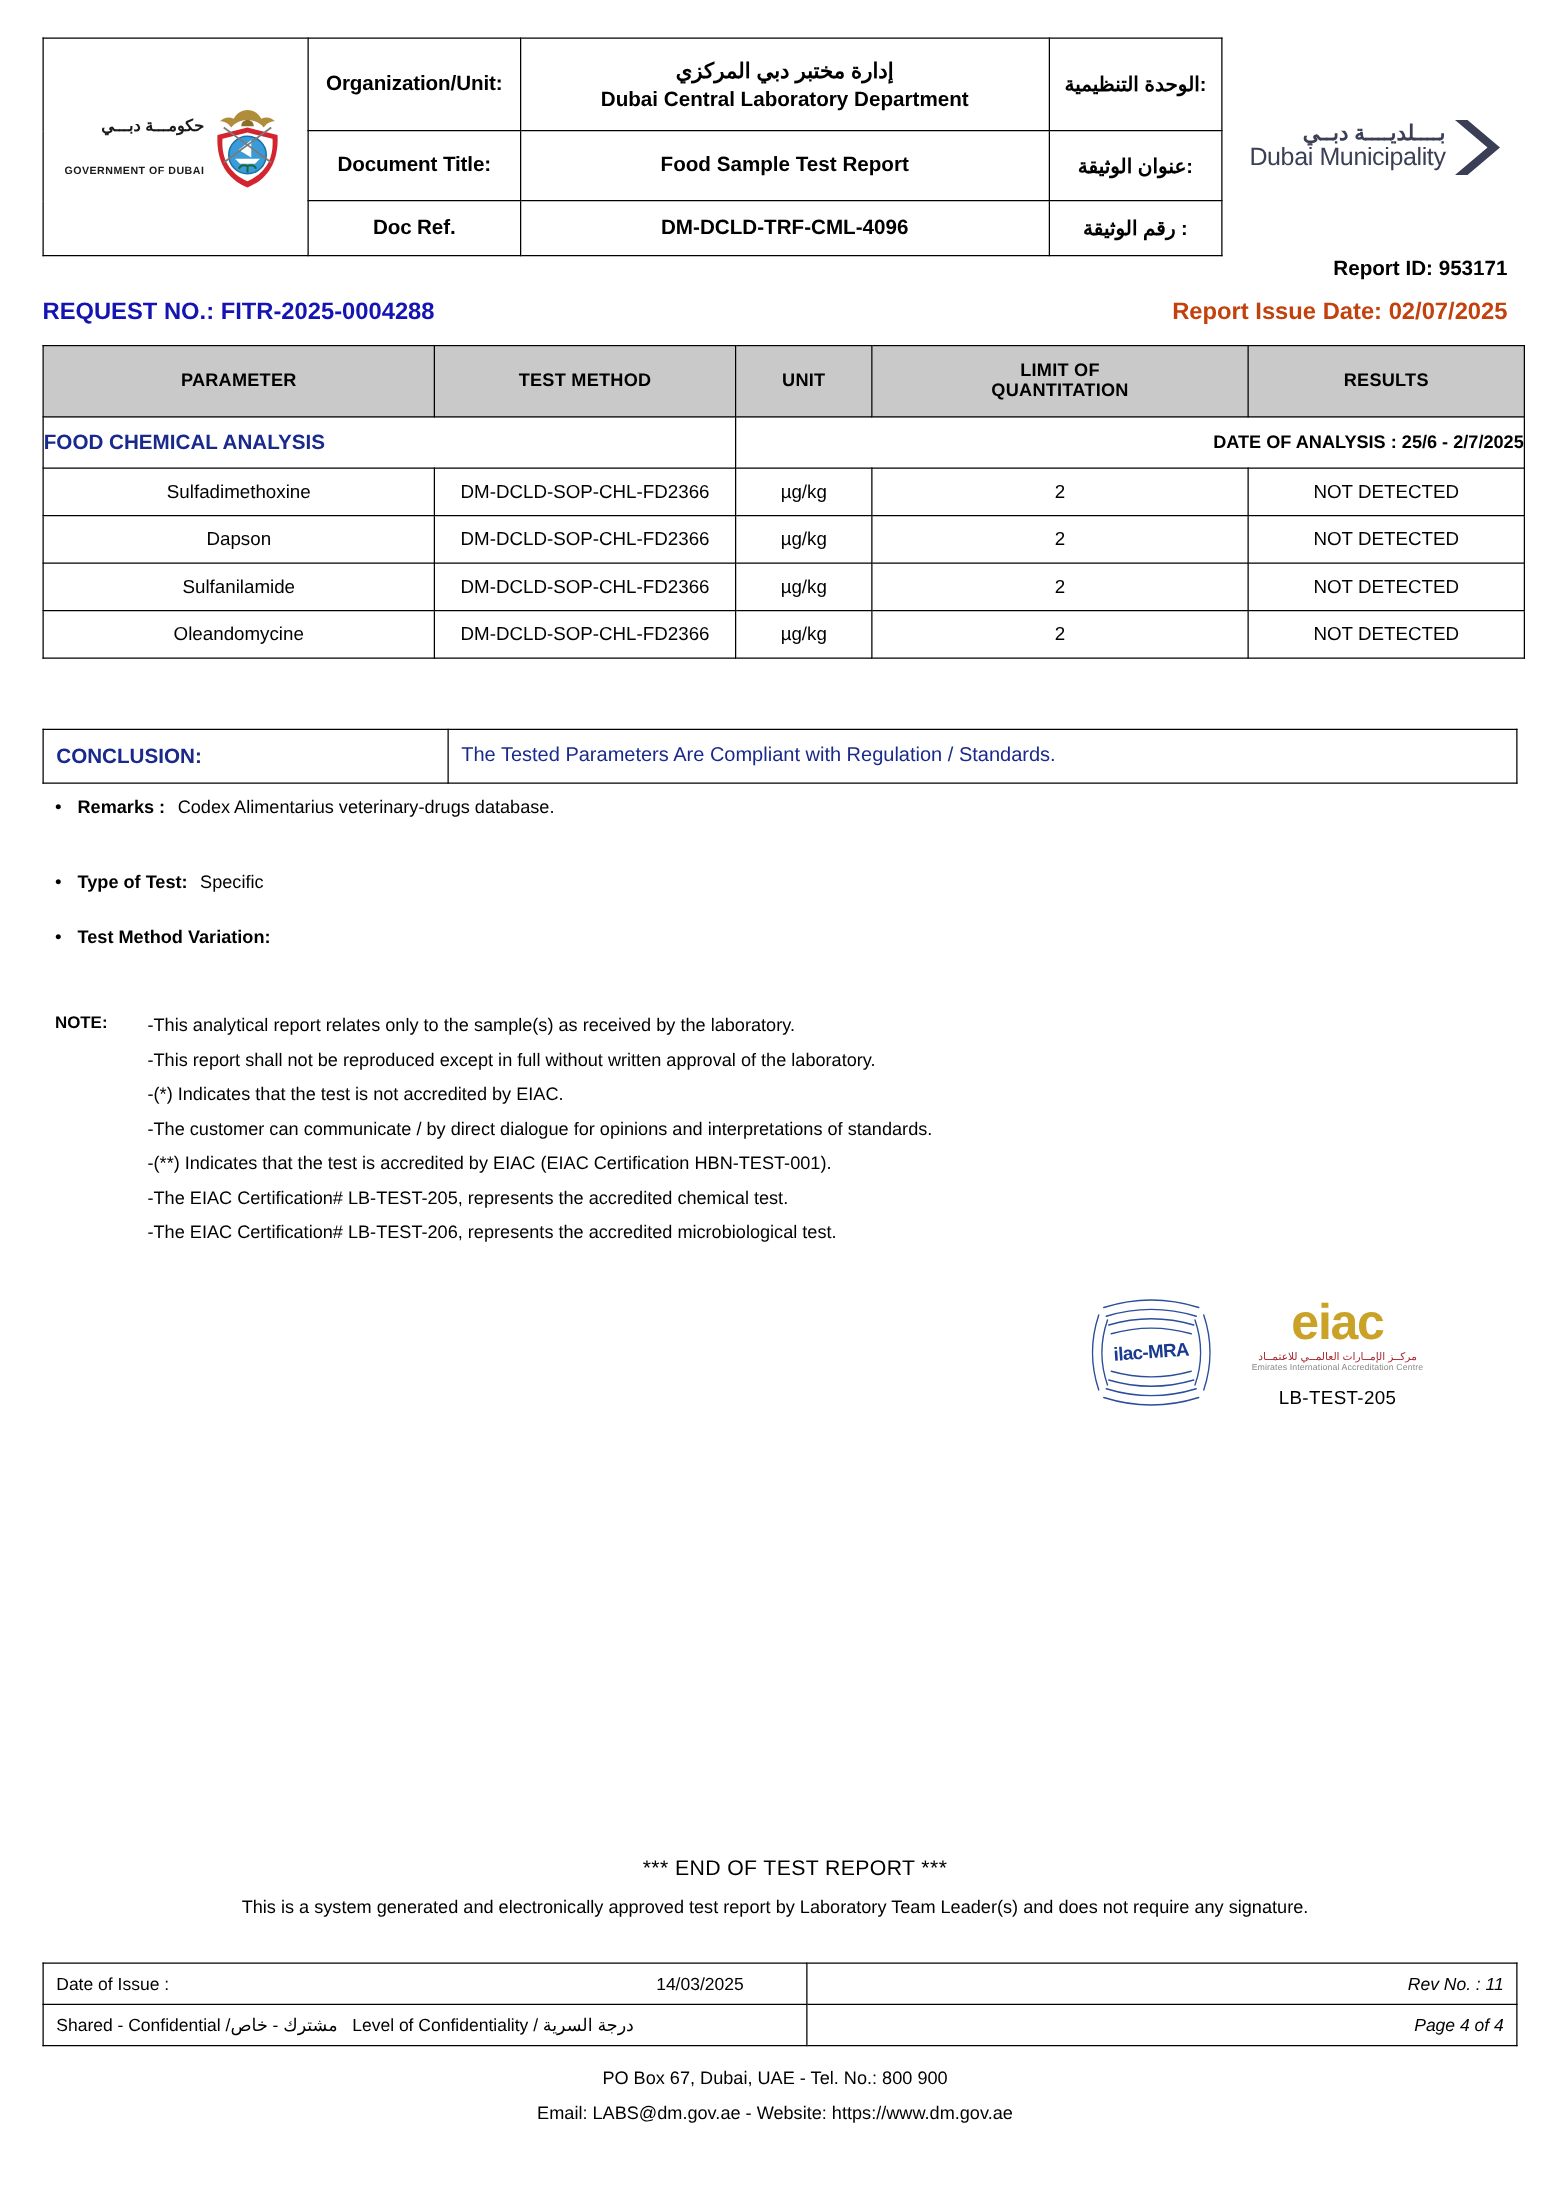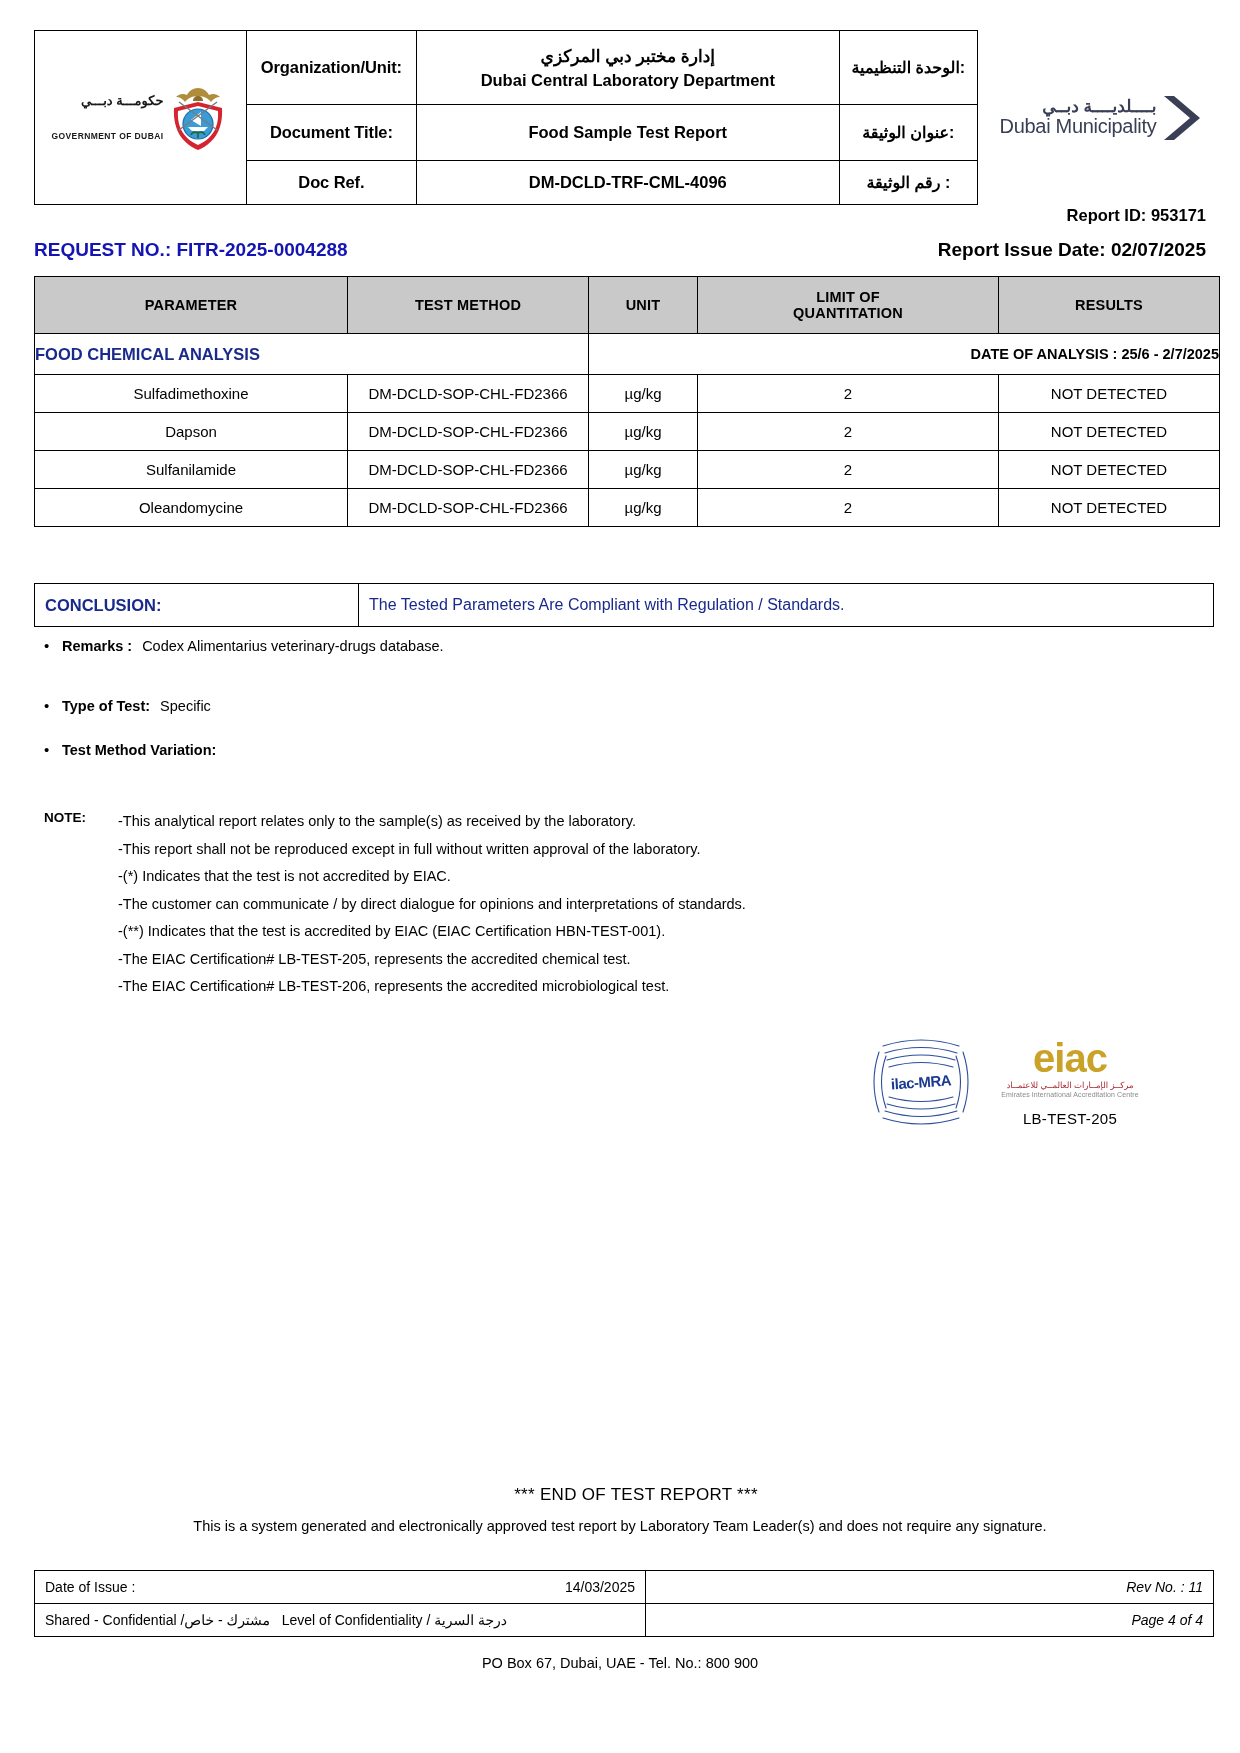--- a/index.html
+++ b/index.html
@@ -146,21 +146,21 @@
     font-size: 19px;
     font-weight: bold;
     color: #1414b4;
   }
   .issue-date {
     position: absolute;
     right: 34px;
     top: 239px;
     font-size: 19px;
     font-weight: bold;
-    color: #000000;
+    color: #c2410c;
   }
 
   
   .results {
     position: absolute;
     left: 34px;
     top: 276px;
     width: 1180px;
     border-collapse: collapse;
     table-layout: fixed;
@@ -612,31 +612,32 @@
 
   <div class="end-report">*** END OF TEST REPORT ***</div>
   <div class="sys-gen">This is a system generated and electronically approved test report by Laboratory Team Leader(s) and does not require any signature.</div>
 
   <table class="footer-table">
     <tbody>
         <tr>
       <td class="ft-left">
         <div style="display:flex; justify-content:space-between; align-items:center;">
           <span>Date of Issue :</span>
-          <span style="">14/03/2025</span>
+          <span style="margin-right:40px;">14/03/2025</span>
         </div>
       </td>
       <td class="ft-right">Rev No. : 11</td>
     </tr>
     <tr>
       <td class="ft-left">
         <span>Shared - Confidential /</span><span class="inline-ar">مشترك - خاص</span>&nbsp;&nbsp;&nbsp;<span>Level of Confidentiality  /</span>&nbsp;<span class="inline-ar">درجة السرية</span>
       </td>
       <td class="ft-right">Page 4 of 4</td>
     </tr>
   </tbody>
     </table>
 
   <div class="contact">
     <div>PO Box 67, Dubai, UAE - Tel. No.: 800 900</div>
+    <div>Email: LABS@dm.gov.ae - Website: https://www.dm.gov.ae</div>
   </div>
 
 </div>
 
 </body></html>

